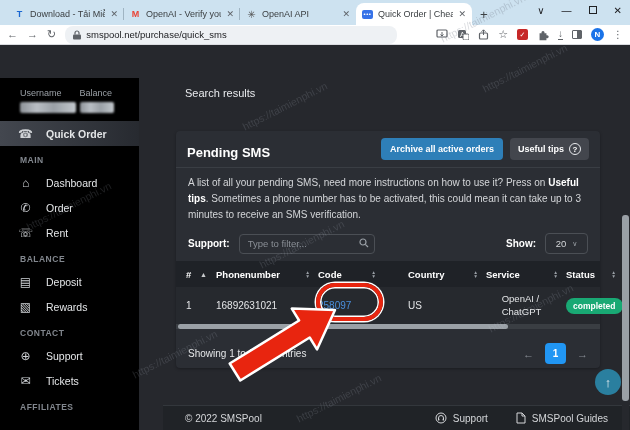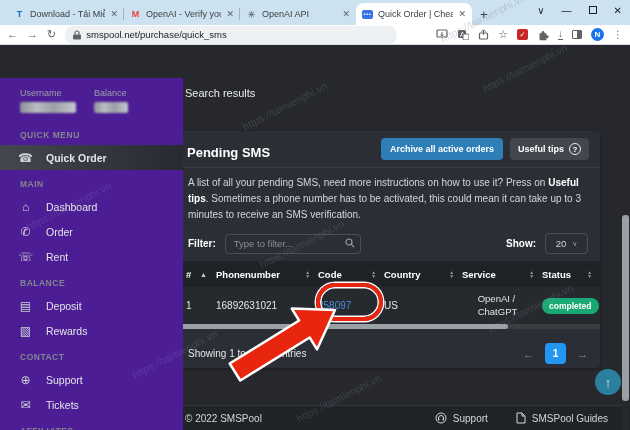--- a/index.html
+++ b/index.html
@@ -56,21 +56,21 @@
       linear-gradient(45deg, transparent 45%, #fff 45% 55%, transparent 55%),
       linear-gradient(135deg, transparent 45%, #fff 45% 55%, transparent 55%),
       #012169; }
   .lang { color:#e8eaed; font-size:10.5px; }
   .hdric { color:#c9cbce; font-size:13px; line-height:1; }
   .bell { font-size:12px; }
 
   .blurbox { background:linear-gradient(90deg,#8d9298,#b9bec4 30%,#9aa0a6 60%,#c3c8cd); filter:blur(1.3px); border-radius:2px; }
 
   
-  .sidebar { position:absolute; top:33px; left:0; width:183px; bottom:0; background:#4c1d95; padding-top:8px; z-index:2; }
+  .sidebar { position:absolute; top:33px; left:0; width:139px; bottom:0; background:#000000; padding-top:8px; z-index:2; }
   .userrow { display:flex; padding:2px 0 8px 20px; }
   .ucol { width:74px; }
   .ucol .lbl { color:#9aa0a6; font-size:9px; }
   .ucol .val { margin-top:4px; height:11px; }
   .v-user { width:56px; } .v-bal { width:34px; }
   .seclbl { color:#82878e; font-size:8.5px; font-weight:bold; letter-spacing:.5px; padding:9px 20px 5px; }
   .sitem { display:flex; align-items:center; gap:13px; height:25px; padding-left:18px; color:#e4e6e8; font-size:10.5px; }
   .sitem .sic { width:15px; text-align:center; color:#cfd2d6; font-size:12px; line-height:1; }
   .sitem.active { background:linear-gradient(90deg,#43474f,#272a30); font-weight:bold; }
 
@@ -92,21 +92,21 @@
   .finput::placeholder { color:#8a8f96; }
   .fsearch { position:absolute; right:6px; top:5px; }
   .showwrap { margin-left:auto; display:flex; align-items:center; gap:9px; }
   .showsel { width:43px; height:21px; border:1px solid #4b4f55; border-radius:4px; display:flex; align-items:center; justify-content:center; gap:6px; color:#d4d6d9; font-size:9.5px; }
   .chev { font-size:7px; color:#9aa0a6; }
 
   .thead { display:flex; align-items:center; background:#1f2227; height:26px; font-size:9.5px; font-weight:bold; color:#fff; }
   .trow { display:flex; align-items:center; height:37px; font-size:10px; color:#e4e6e8; background:#26292e; }
   .col { display:flex; align-items:center; justify-content:space-between; padding-right:9px; flex:none; }
   .c1 { width:40px; padding-left:10px; } .c2 { width:102px; } .c3 { width:66px; }
-  .c4 { width:78px; } .c5 { width:80px; } .c6 { width:58px; }
+  .c4 { width:78px;margin-left:24px; } .c5 { width:80px; } .c6 { width:58px; }
   .sort { display:flex; flex-direction:column; line-height:4.5px; font-size:5.5px; color:#9aa0a6; font-style:normal; }
   .caret { font-size:7px; color:#c9cbce; }
   .cell { justify-content:flex-start; }
   .codelink { color:#4a8fdd; }
   .svc { font-size:9.5px; line-height:1.35;justify-content:center; }
   .badge { background:#19a974; color:#fff; font-size:8.5px; font-weight:bold; padding:3px 7px; border-radius:8px; }
   .hscroll { height:5px; background:#3a3e43; position:relative; }
   .hthumb { position:absolute; left:2px; top:0; width:330px; height:5px; background:#9aa0a6; border-radius:3px; }
   .card-foot { display:flex; align-items:center; padding:14px 12px 0; }
   .showing { font-size:10px; color:#e4e6e8; }
@@ -212,21 +212,20 @@
       <div class="ucol">
         <div class="lbl">Username</div>
         <div class="val blurbox v-user"></div>
       </div>
       <div class="ucol">
         <div class="lbl">Balance</div>
         <div class="val blurbox v-bal"></div>
       </div>
     </div>
 
-    <div class="seclbl">QUICK MENU</div>
     <div class="sitem active">
       <span class="sic">☎</span>
       <span>Quick Order</span>
     </div>
 
     <div class="seclbl">MAIN</div>
     <div class="sitem">
       <span class="sic">⌂</span>
       <span>Dashboard</span>
     </div>
@@ -270,21 +269,21 @@
         <span class="card-title">Pending SMS</span>
         <button class="btn-blue">Archive all active orders</button>
         <button class="btn-gray">
           <span>Useful tips</span>
           <span class="qmark">?</span>
         </button>
       </div>
       <div class="desc"><span>A list of all your pending SMS, need more instructions on how to use it? Press on </span><b>Useful tips</b><span>. Sometimes a phone number has to be activated, this could mean it can take up to 3 minutes to receive an SMS verification.</span></div>
 
       <div class="filterrow">
-        <span class="flabel">Filter:</span>
+        <span class="flabel">Support:</span>
         <span class="fwrap">
           <input class="finput" placeholder="Type to filter..." style="">
           <svg class="fsearch" width="10" height="10">
               <circle cx="4" cy="4" r="3" fill="none" stroke="#9aa0a6" stroke-width="1.2"></circle>
               <line x1="6.3" y1="6.3" x2="9" y2="9" stroke="#9aa0a6" stroke-width="1.2"></line>
             </svg>
         </span>
         <span class="showwrap">
           <span class="flabel">Show:</span>
           <span class="showsel">

